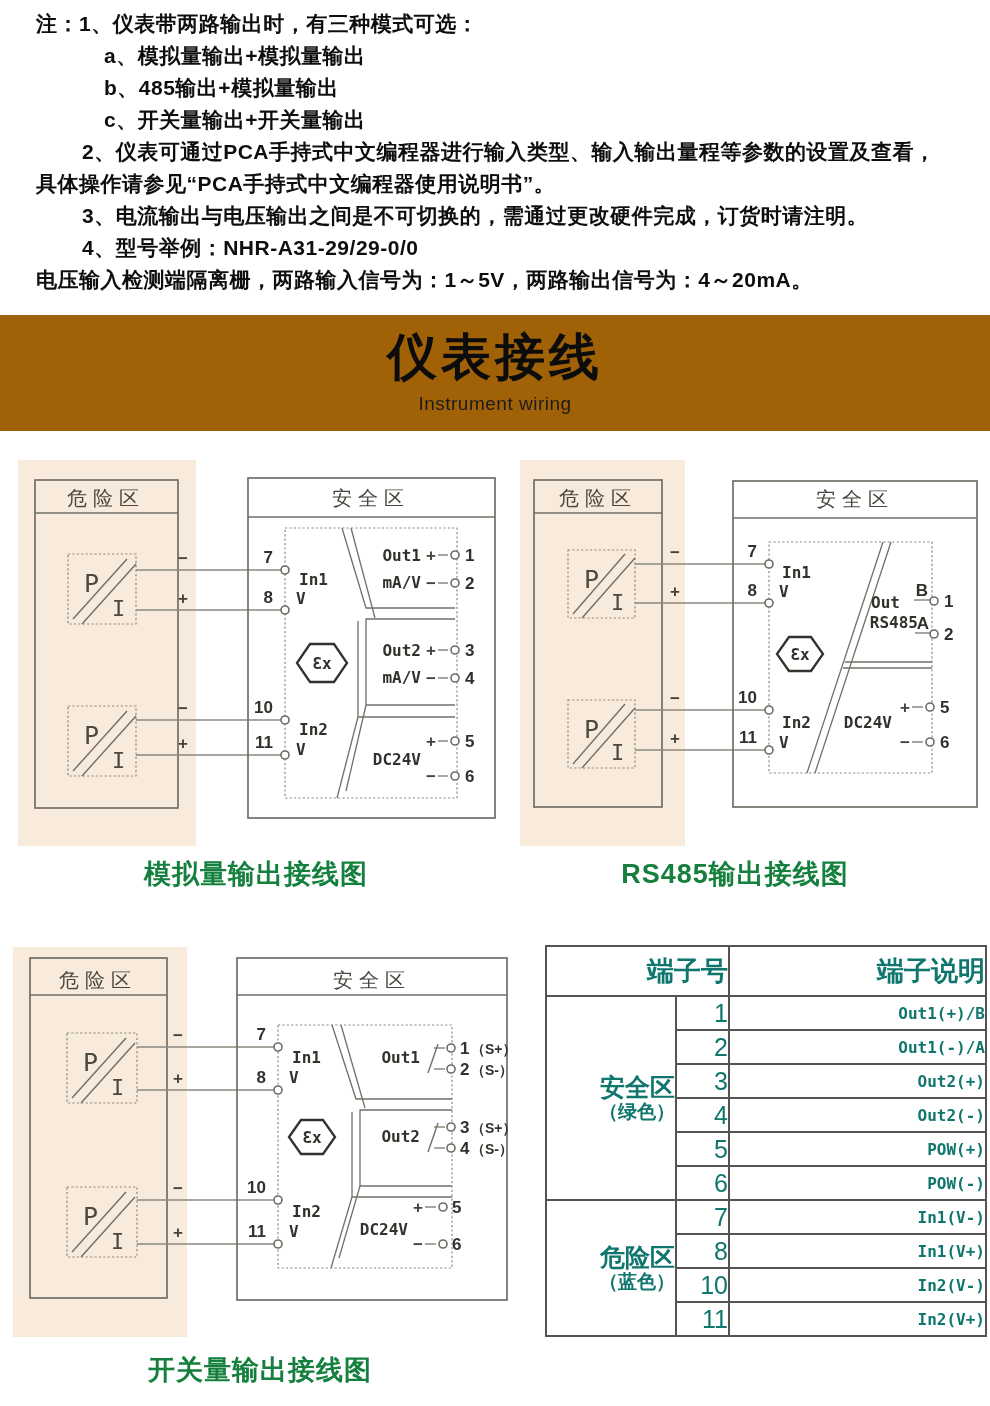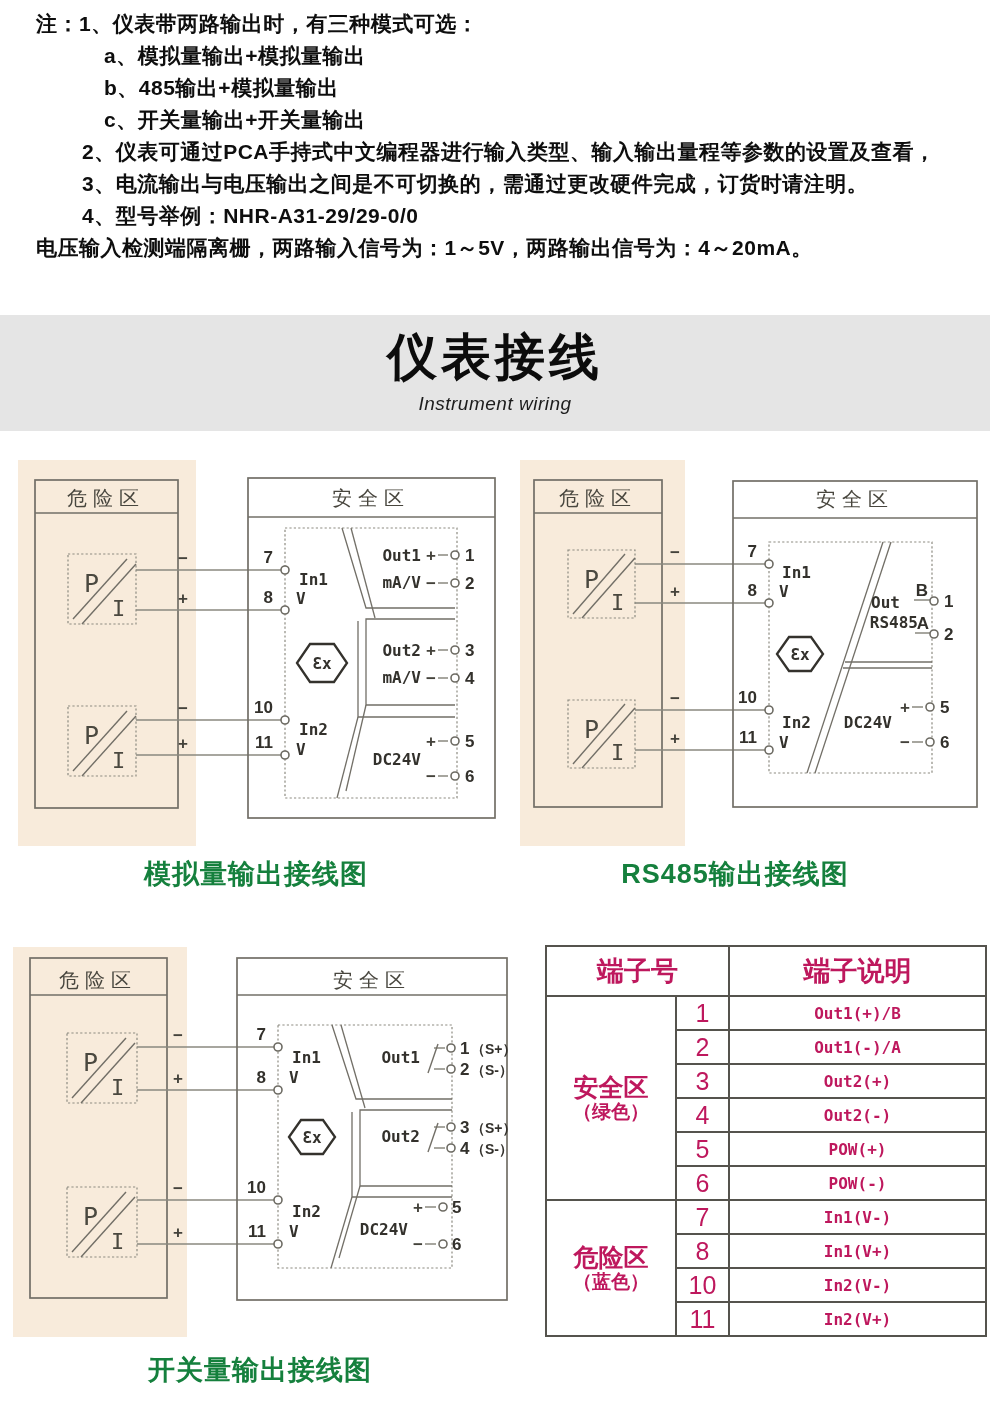--- a/index.html
+++ b/index.html
@@ -11,24 +11,24 @@
   .abs{position:absolute;}
 
   
   .notes{position:absolute;top:8px;left:36px;right:14px;
     font-size:21px;line-height:32px;font-weight:500;color:#0e0e0e;letter-spacing:0.5px;}
   .note{white-space:nowrap;font-weight:bold;}
   .ind-item{padding-left:68px;}
   .ind-num{padding-left:46px;}
 
   
-  .banner{position:absolute;top:315px;left:0;width:990px;height:116px;background:#e5e5e5;
+  .banner{position:absolute;top:315px;left:0;width:990px;height:116px;background:#a16207;
     display:flex;flex-direction:column;align-items:center;justify-content:center;}
   .banner-title{font-size:50px;font-weight:bold;color:#0c0c0c;letter-spacing:4px;line-height:1.05;}
-  .banner-sub{font-size:19px;color:#1c1c1c;margin-top:10px;letter-spacing:0.5px;font-style:italic;}
+  .banner-sub{font-size:19px;color:#1c1c1c;margin-top:10px;letter-spacing:0.5px;}
 
   
   svg{overflow:visible;}
   svg text{fill:#33312c;}
   .pink{fill:#f8ebdb;}
   .box{fill:none;stroke:#726f67;stroke-width:1.7;}
   .thin{fill:none;stroke:#726f67;stroke-width:1.4;}
   .wire{fill:none;stroke:#8a887f;stroke-width:1.5;}
   .dotbox{fill:none;stroke:#8d8b81;stroke-width:1.2;stroke-dasharray:2.2,2.2;}
   .bar{fill:none;stroke:#726f67;stroke-width:1.3;}
@@ -44,38 +44,39 @@
   .slab{font-size:14px;font-weight:600;}
 
   
   .caption{position:absolute;text-align:center;font-size:27px;font-weight:bold;color:#15803d;letter-spacing:1px;}
   .cap-analog{left:10px;width:492px;top:856px;}
   .cap-rs485{left:500px;width:470px;top:856px;}
   .cap-switch{left:10px;width:500px;top:1352px;}
 
   
   .terminals{position:absolute;left:545px;top:945px;width:440px;border-collapse:collapse;table-layout:fixed;}
-  .terminals th,.terminals td{border:2px solid #55534d;text-align:center;vertical-align:middle;color:#be185d;padding:0;}
+  .terminals th,.terminals td{border:2px solid #55534d;text-align:right;vertical-align:middle;color:#0f766e;padding:0;}
   .terminals th{height:48px;font-size:27px;font-weight:600;}
   .terminals td{height:32px;}
   .td-no{font-size:25px;font-weight:500;}
   .td-desc{font-family:"DejaVu Sans Mono",monospace;font-size:16px;font-weight:bold;}
   .group-cell{line-height:1.12;}
   .group-main{font-size:25px;font-weight:600;display:block;}
   .group-sub{font-size:19px;font-weight:700;display:block;}
 </style>
 </head>
 <body>
 
 <section class="notes">
   <div class="note">注：1、仪表带两路输出时，有三种模式可选：</div>
   <div class="note ind-item">a、模拟量输出+模拟量输出</div>
   <div class="note ind-item">b、485输出+模拟量输出</div>
   <div class="note ind-item">c、开关量输出+开关量输出</div>
   <div class="note ind-num">2、仪表可通过PCA手持式中文编程器进行输入类型、输入输出量程等参数的设置及查看，</div>
+  <div class="note">具体操作请参见“PCA手持式中文编程器使用说明书”。</div>
   <div class="note ind-num">3、电流输出与电压输出之间是不可切换的，需通过更改硬件完成，订货时请注明。</div>
   <div class="note ind-num">4、型号举例：NHR-A31-29/29-0/0</div>
   <div class="note">电压输入检测端隔离栅，两路输入信号为：1～5V，两路输出信号为：4～20mA。</div>
 </section>
 
 <section class="banner">
   <div class="banner-title">仪表接线</div>
   <div class="banner-sub">Instrument wiring</div>
 </section>
 

